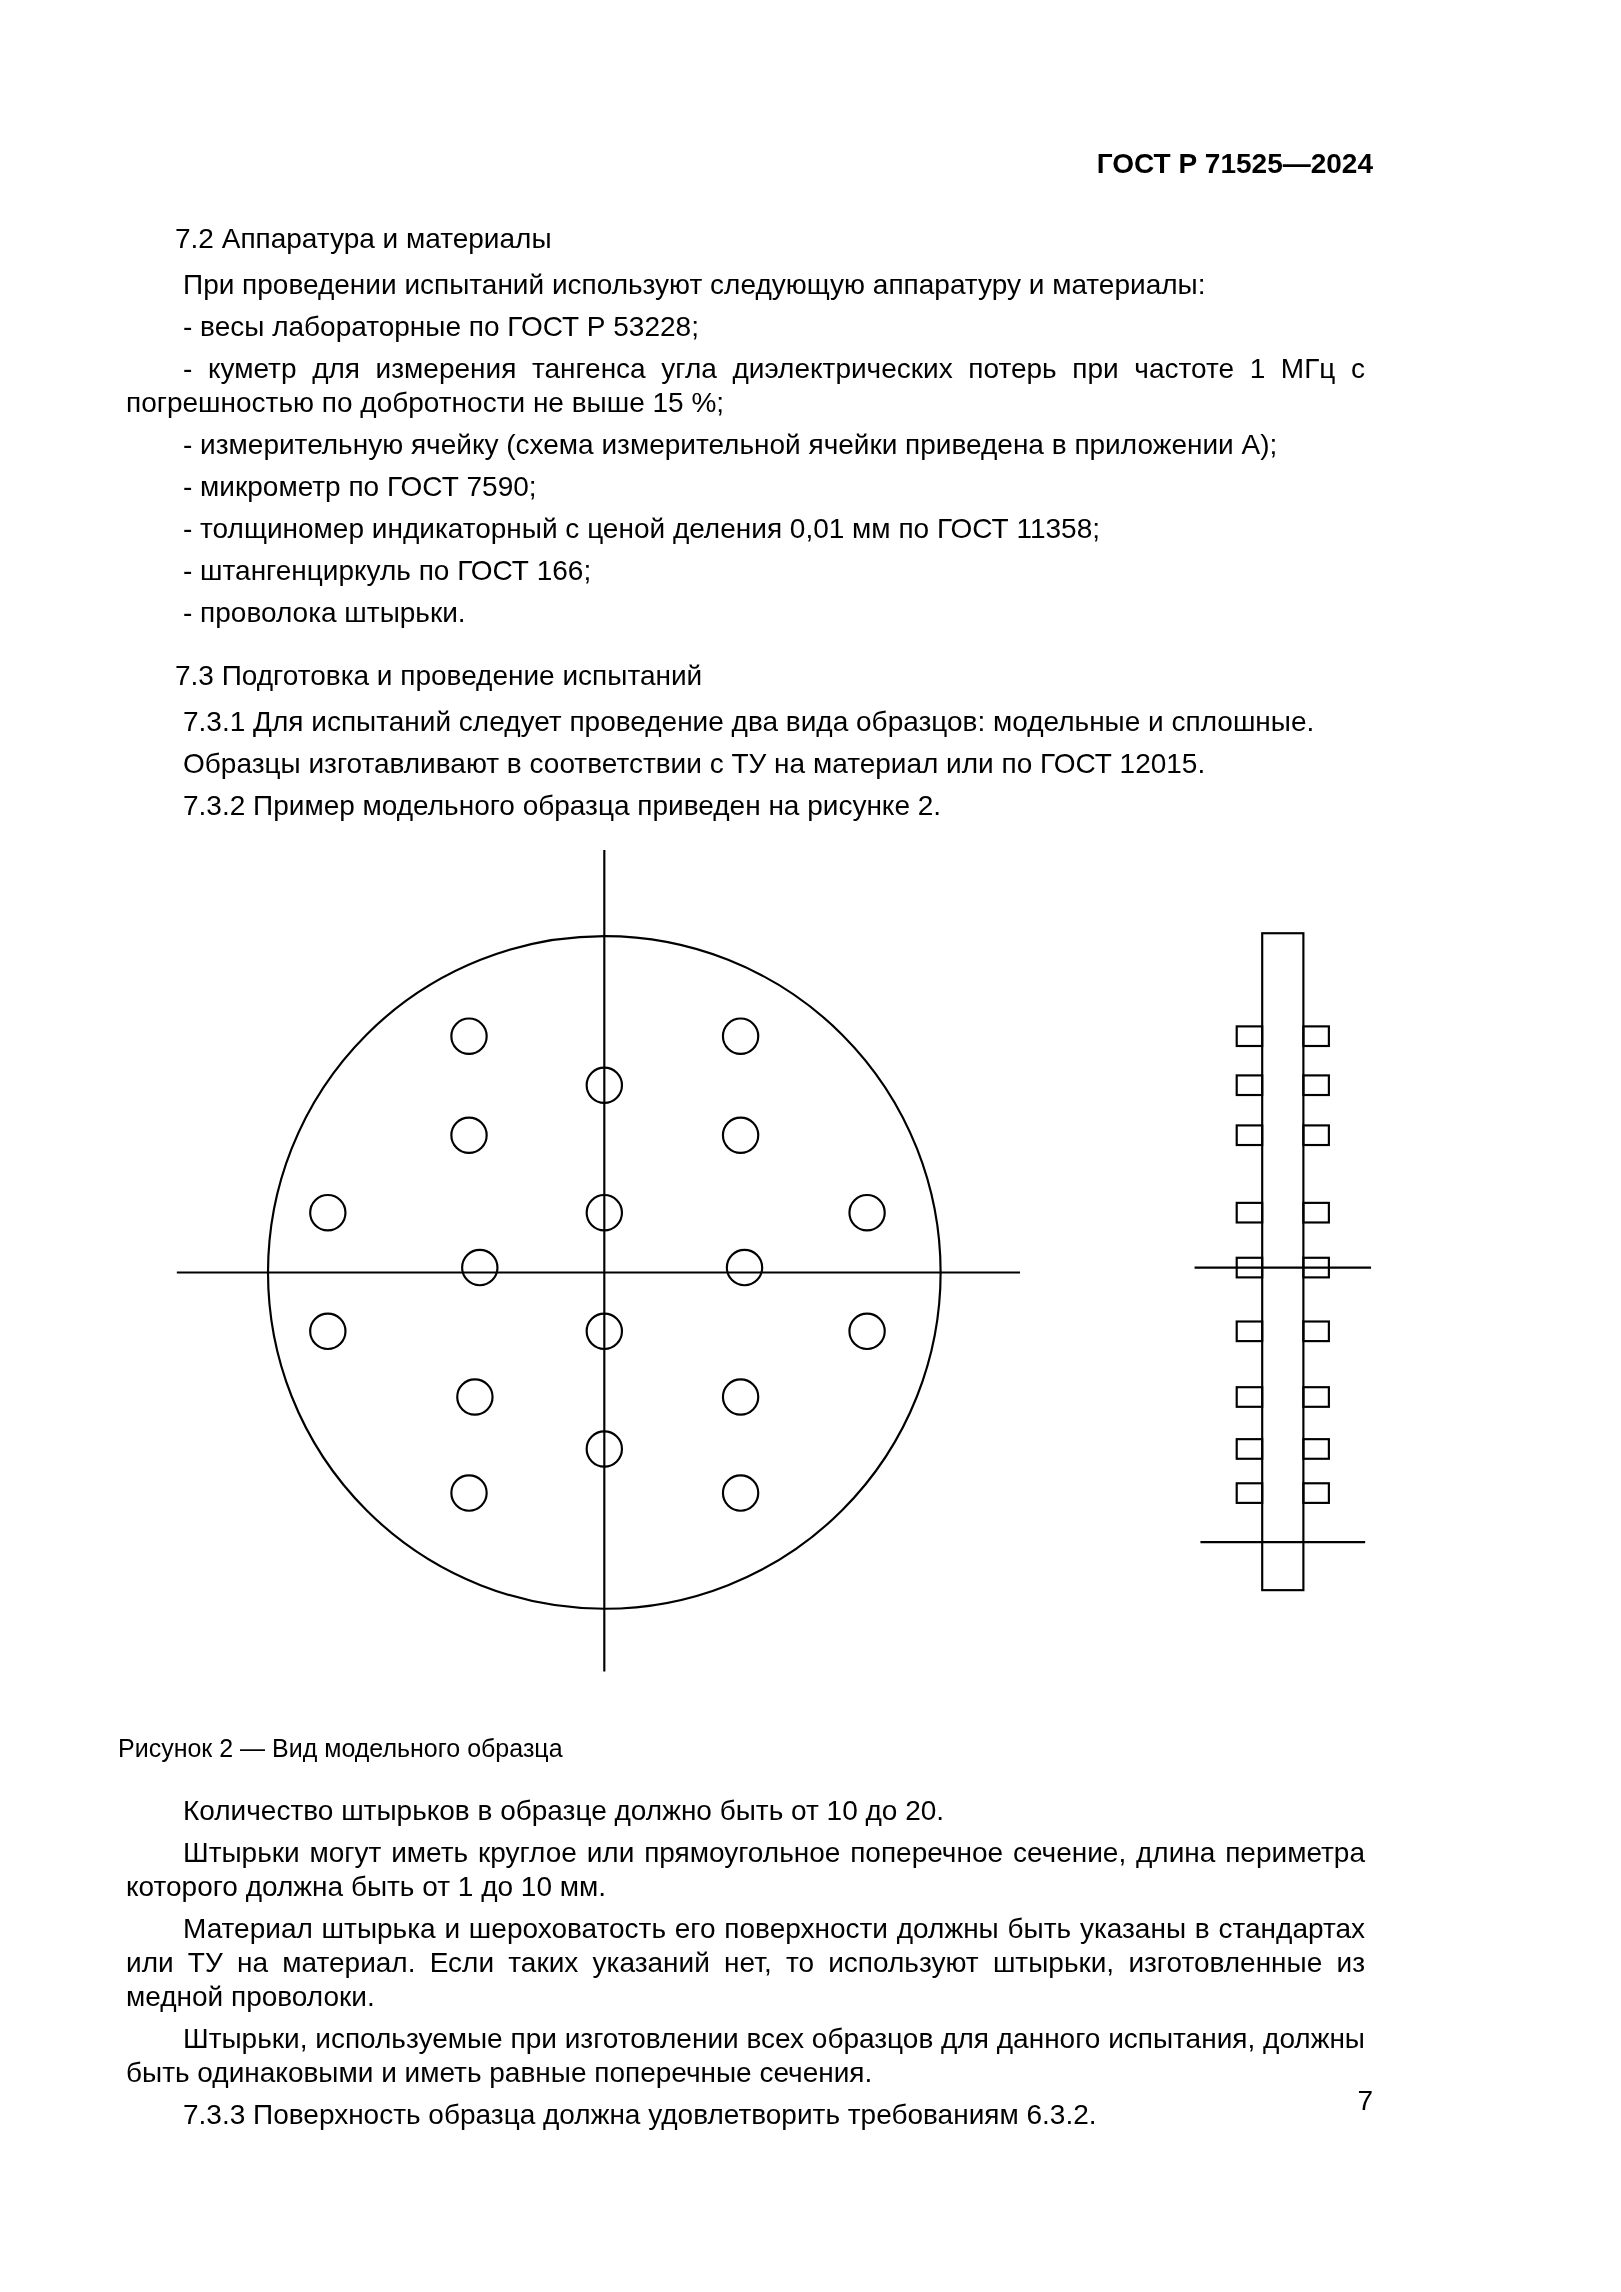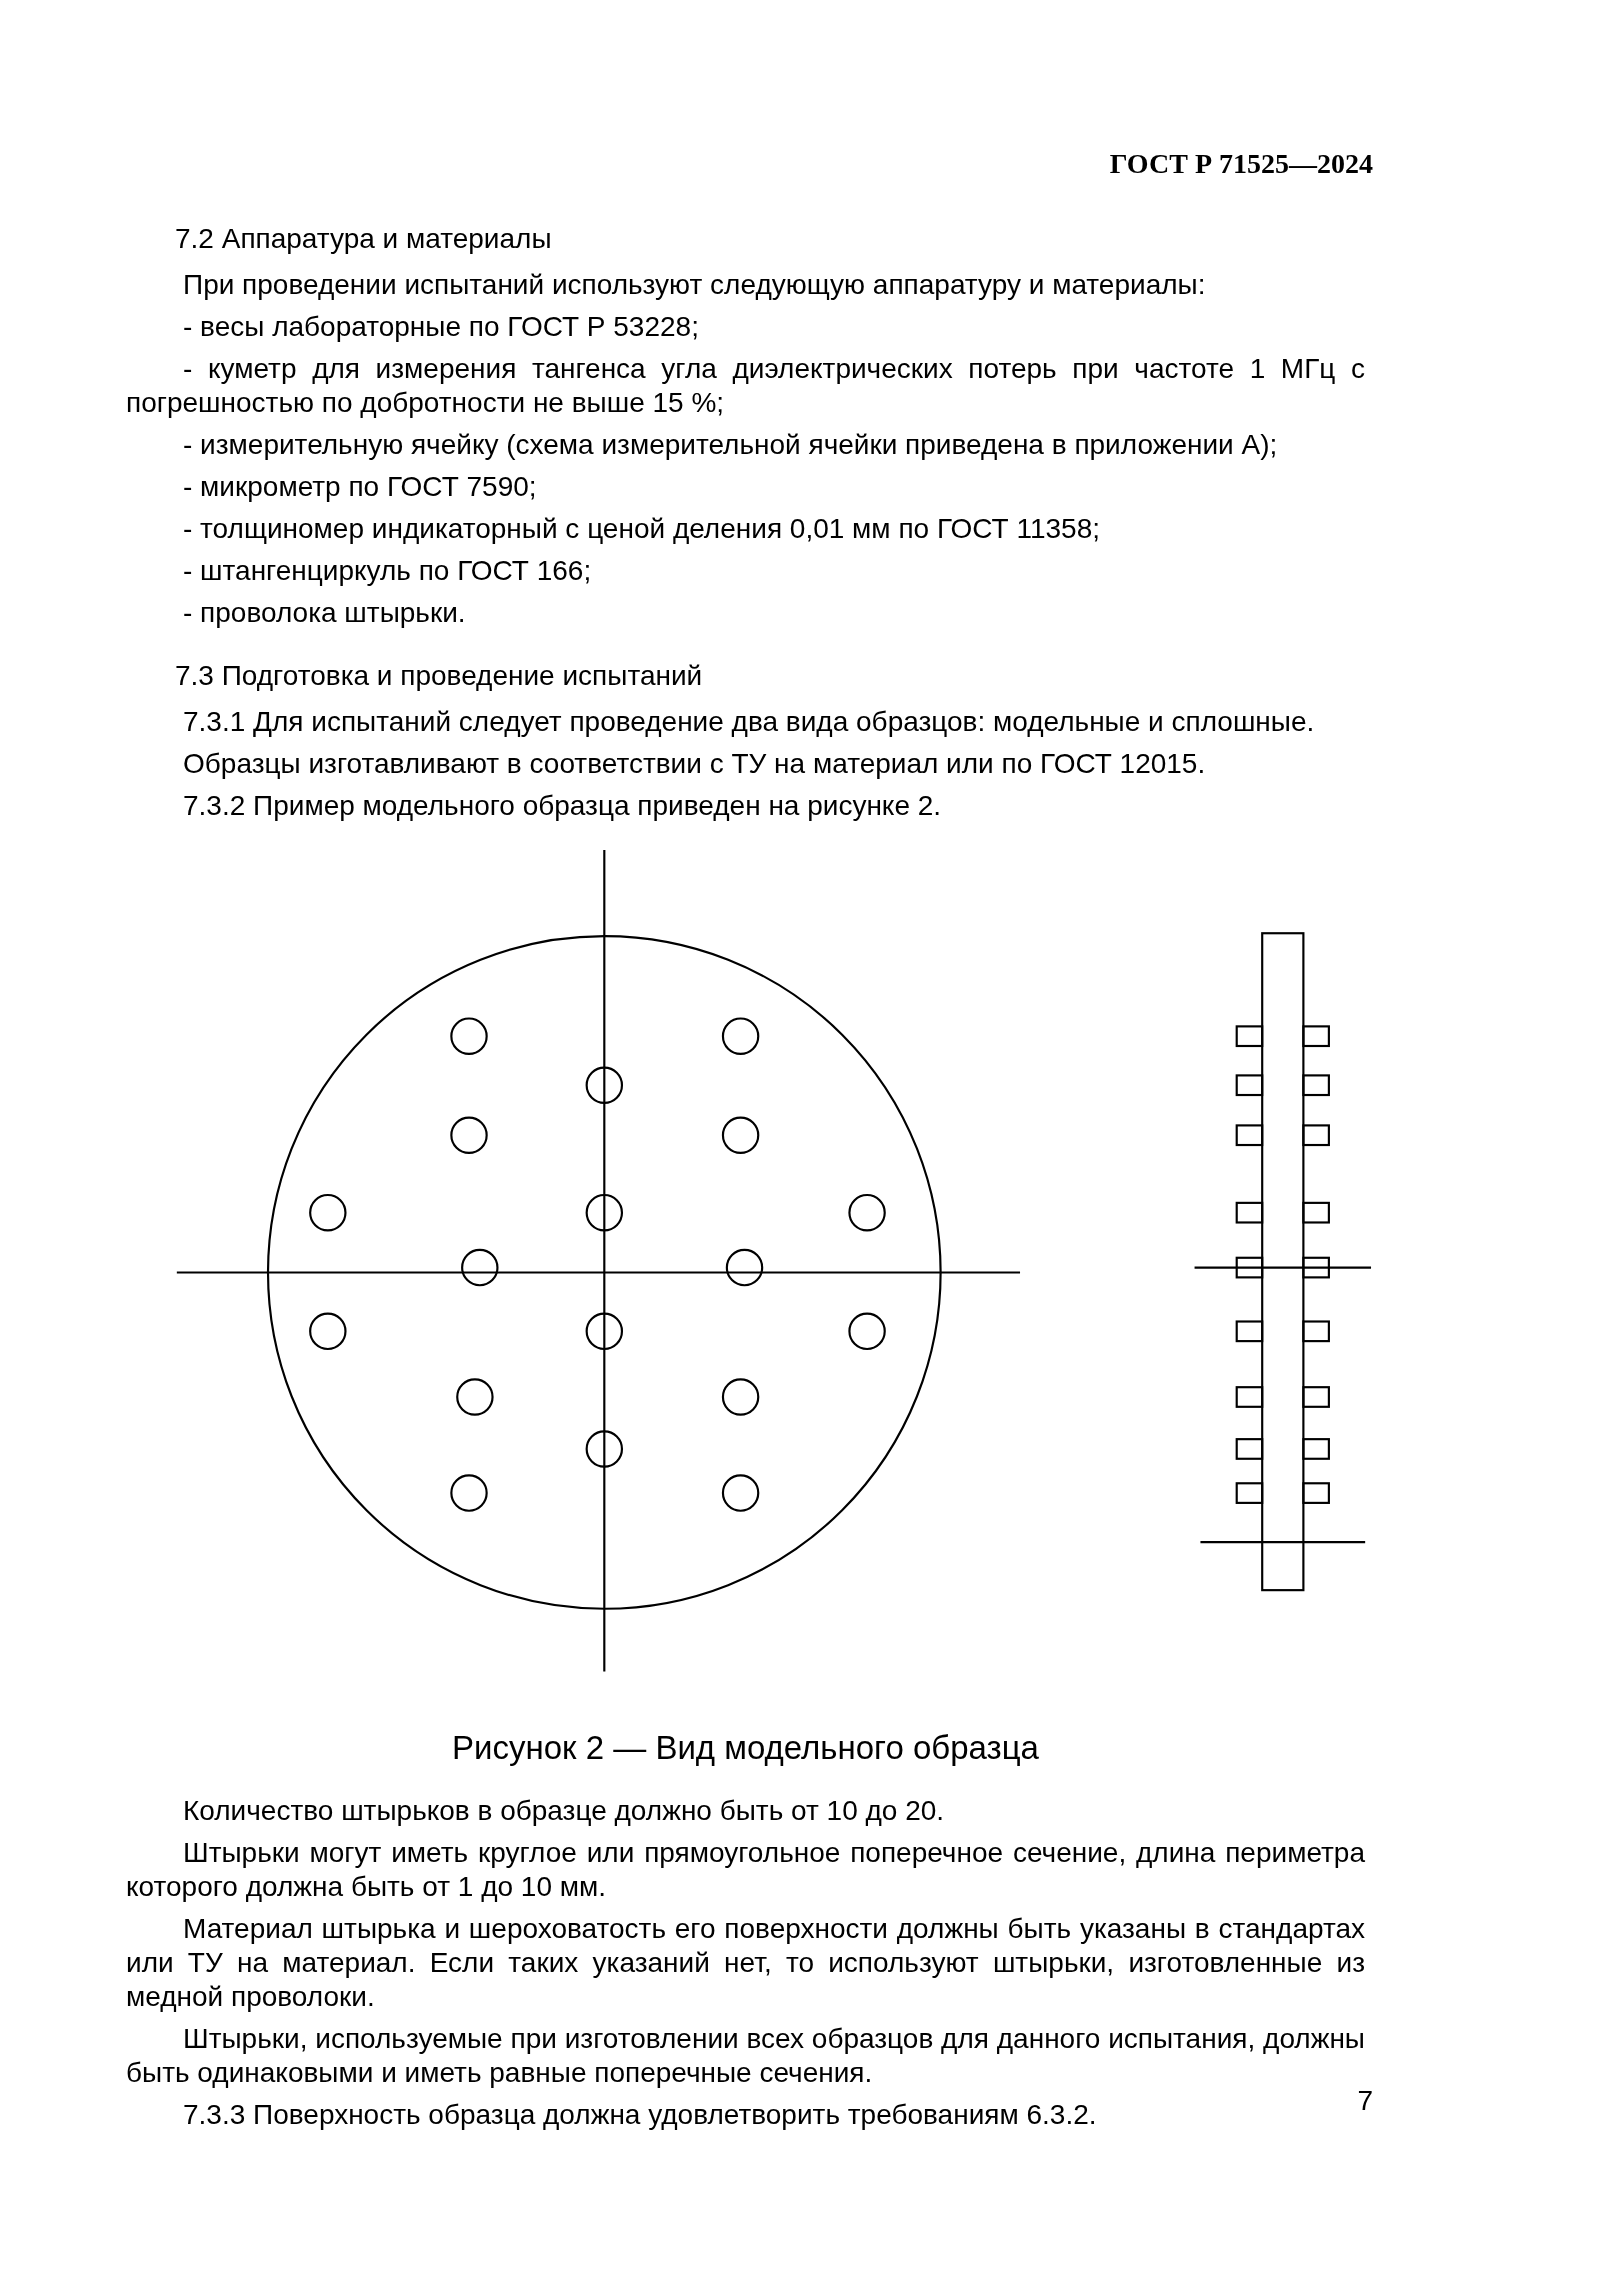--- a/index.html
+++ b/index.html
@@ -18,38 +18,36 @@
   .content {
     position: absolute;
     left: 118px;
     top: 147px;
     width: 1255px;
   }
   .doc-header {
     text-align: right;
     font-weight: bold;
     margin-bottom: 41px;
-    font-family: Liberation Serif, serif;
   }
   .heading {
     font-weight: normal;
     margin: 29px 0 11.8px 57px;
   }
   p.body-par {
     margin: 8px;
     text-indent: 57px;
     text-align: justify;
   }
   figure.fig {
     margin: 17.6px 0 0 0;
   }
   figure.fig svg { display: block; }
   figcaption {
-    text-align: center;
-    font-size: 33px;
+    font-size: 25px;
     margin: 27.4px 0 29px 0;
   }
   .page-number {
     position: absolute;
     top: 2084px;
     left: 118px;
     width: 1255px;
     text-align: right;
   }
 </style>

